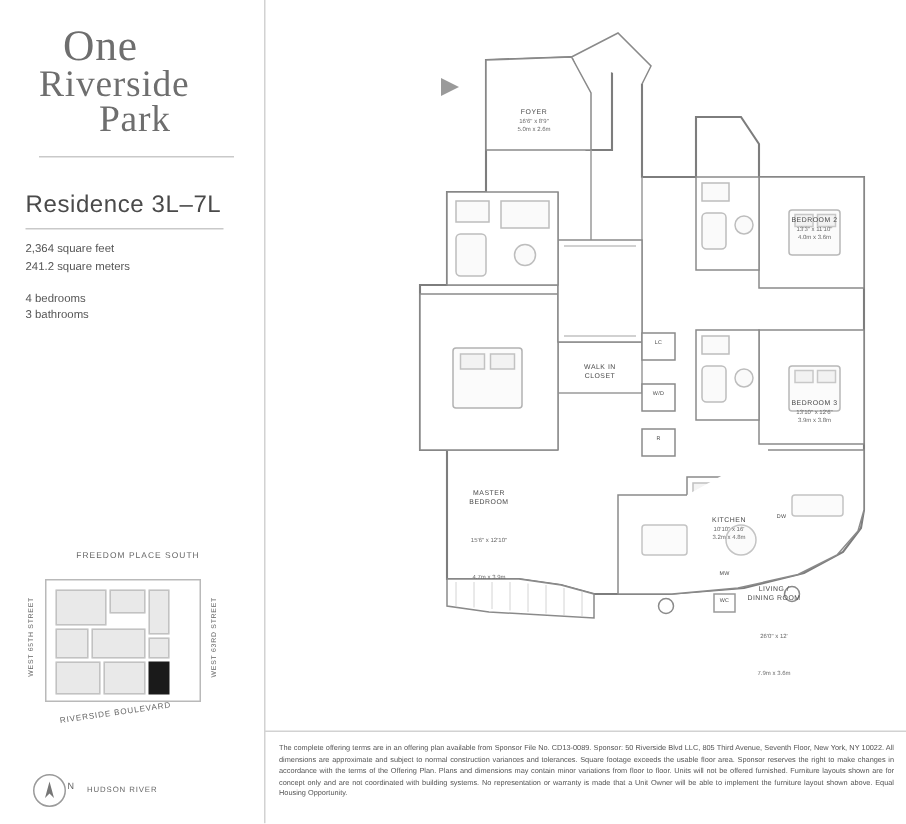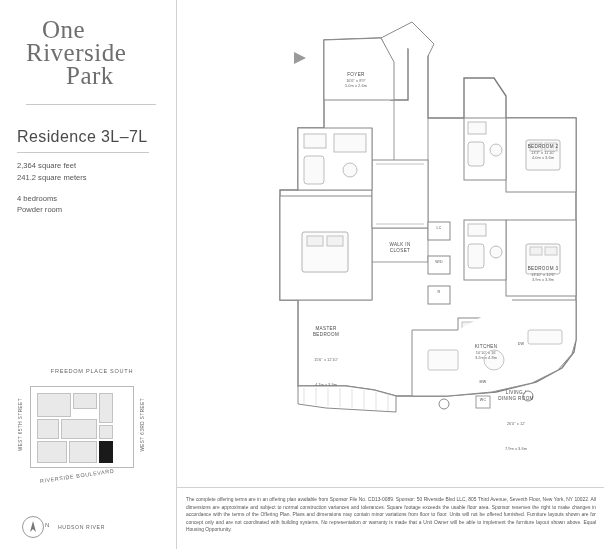--- a/index.html
+++ b/index.html
@@ -19,21 +19,21 @@
     position:absolute; left:0; top:0; width:176px; height:549px;
     background:#ffffff;
   }
   .logo { position:absolute; left:26px; top:18px; width:132px; }
   .logo .l1, .logo .l2, .logo .l3 {
     font-family: "Liberation Serif", serif;
     color:#6e6e6e;
     line-height:0.92;
     letter-spacing:0.5px;
   }
-  .logo .l1 { font-size:25px; margin-left:16px; }
+  .logo .l1 { font-size:29px; margin-left:16px; }
   .logo .l2 { font-size:25px; margin-left:0px; }
   .logo .l3 { font-size:25px; margin-left:40px; }
   .logo-rule { position:absolute; left:26px; top:104px; width:130px; height:1px; background:#c9c9c9; }
 
   .res-title {
     position:absolute; left:17px; top:128px;
     font-size:16px; color:#4a4a4a; letter-spacing:0.4px;
     font-family:"Liberation Sans", sans-serif;
   }
   .res-rule { position:absolute; left:17px; top:152px; width:132px; height:1px; background:#c9c9c9; }
@@ -106,21 +106,21 @@
     <div class="res-title">Residence 3L–7L</div>
     <div class="res-rule"></div>
 
     <div class="facts">
       <div class="grp">
         <div>2,364 square feet</div>
         <div>241.2 square meters</div>
       </div>
       <div class="grp">
         <div>4 bedrooms</div>
-        <div>Powder room</div>
+        <div>3 bathrooms</div>
       </div>
     </div>
 
     <div class="keymap-title">FREEDOM PLACE SOUTH</div>
 
     <div class="keymap">
       <div class="blk" style="left:6px; top:6px; width:34px; height:24px;"></div>
       <div class="blk" style="left:42px; top:6px; width:24px; height:16px;"></div>
       <div class="blk" style="left:68px; top:6px; width:14px; height:30px;"></div>
       <div class="blk" style="left:6px; top:32px; width:22px; height:20px;"></div>

